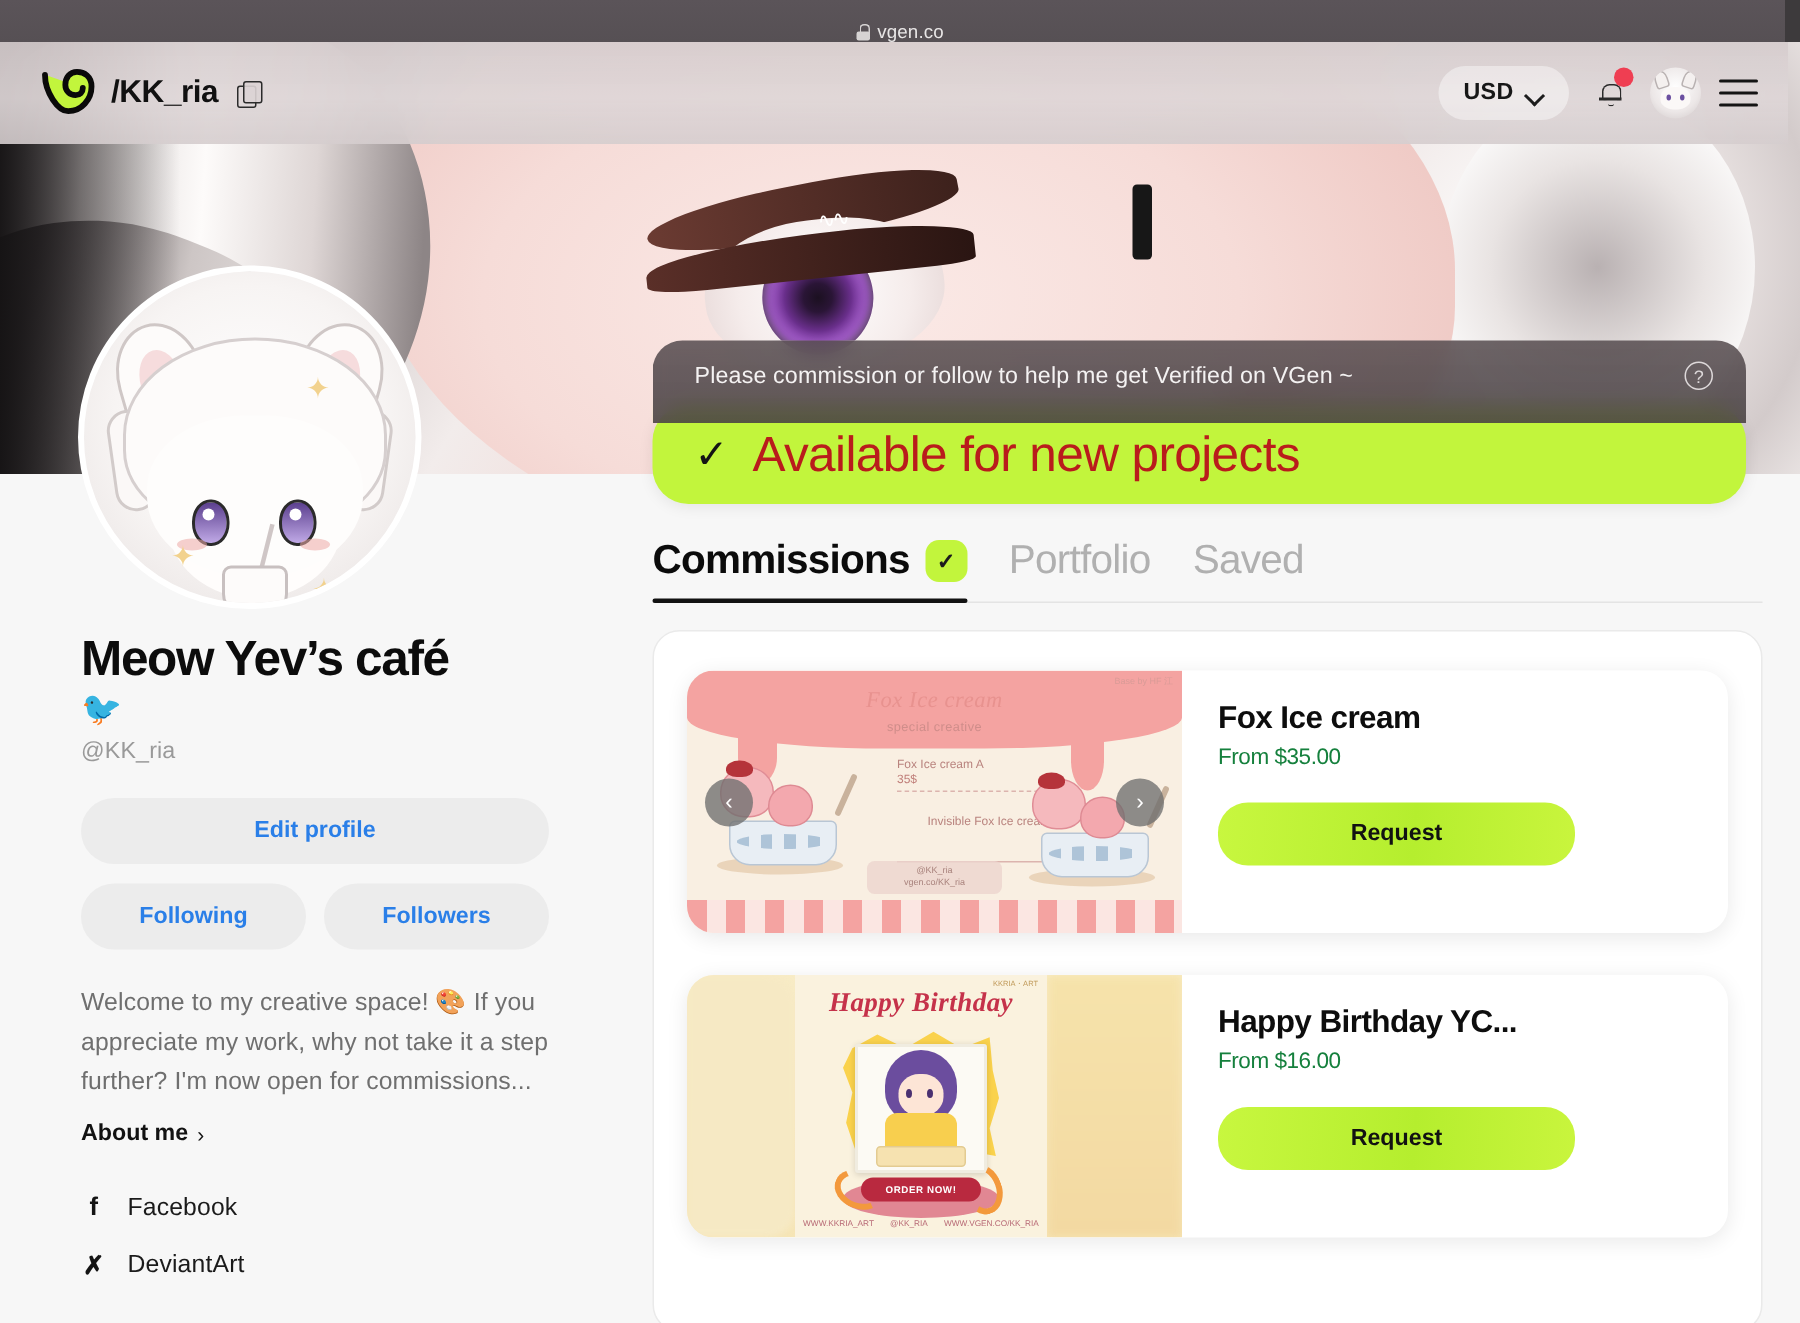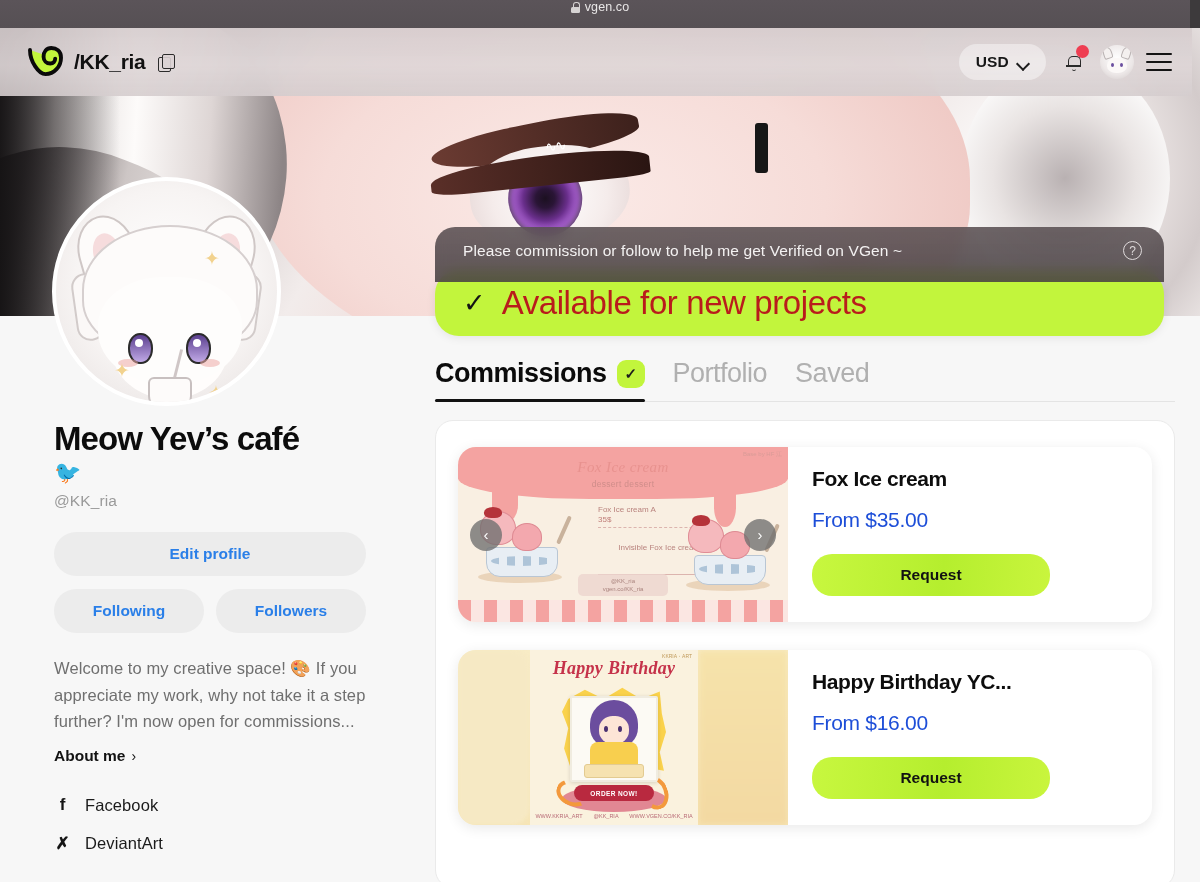--- a/index.html
+++ b/index.html
@@ -7,21 +7,21 @@
   body {
     font-family: "Liberation Sans", sans-serif;
     background: #f7f7f7;
     -webkit-font-smoothing: antialiased;
   }
 
   
   .browser-bar {
     height: 28px;
     background: linear-gradient(180deg,#5b5459 0%,#565054 100%);
-    display: flex; align-items: flex-start; justify-content: center;
+    display: flex; align-items: flex-end; justify-content: center;
     position: relative;
   }
   .browser-url {
     font-size: 12.5px; color: #e8e6e6; letter-spacing: .1px;
     display: flex; align-items: center; gap: 5px;
   }
   .lock-ico { width: 9px; height: 11px; position: relative; display:inline-block; }
   .lock-ico::before{
     content:""; position:absolute; left:0; bottom:0; width:9px; height:6px;
     background:#d6d3d3; border-radius:1.5px;
@@ -359,21 +359,21 @@
   }
   .thumb-arrow{
     position:absolute; top:50%; margin-top:-16px; width:32px; height:32px;
     background:rgba(110,110,110,.78); border-radius:50%; cursor:pointer;
     display:flex; align-items:center; justify-content:center; z-index:4;
     color:#fff; font-size:15px;
   }
   .thumb-arrow.l{ left:12px;} .thumb-arrow.r{ right:12px;}
   .card-body{ flex:1; padding:20px 22px 0 24px;}
   .card-title{ font-size:21px; font-weight:700; color:#0d0d0d; letter-spacing:-.4px;}
-  .card-price{ margin-top:17px; font-size:21px; color:#1d4ed8; letter-spacing:-.3px;}
+  .card-price{ margin-top:5px; font-size:15px; color:#15803d; letter-spacing:-.3px;}
   .request-btn{
     margin-top:22px; width:238px; border:none; border-radius:20px;
     background: linear-gradient(95deg,#c8f73f 0%, #b5ee2e 55%, #c9f53d 100%);
     color:#121212; font-size:15.5px; font-weight:700; padding:12px 0; cursor:pointer;
     font-family:"Liberation Sans",sans-serif;
   }
 
   
   .fox-sheet{ position:absolute; inset:0; background:#f9efe2;}
   .fs-drip{
@@ -643,21 +643,21 @@
     </div>
 
     <div class="panel">
 
       <div class="comm-card">
         <div class="thumb">
           <div class="fox-sheet">
             <div class="fs-drip"></div>
             <div class="fs-credit">Base by HF 江</div>
             <div class="fs-title">Fox Ice cream</div>
-            <div class="fs-sub">dessert dessert</div>
+            <div class="fs-sub">special creative</div>
             <div class="fs-opt1">Fox Ice cream A</div>
             <div class="fs-opt1b">35$</div>
             <div class="fs-line1"></div>
             <div class="fs-opt2">Invisible Fox Ice cream B</div>
             <div class="fs-line2"></div>
             <div class="fox-ch a">
               <span class="fc-shadow"></span>
               <span class="fc-bowl"></span>
               <span class="fc-head"></span>
               <span class="fc-head2"></span>

